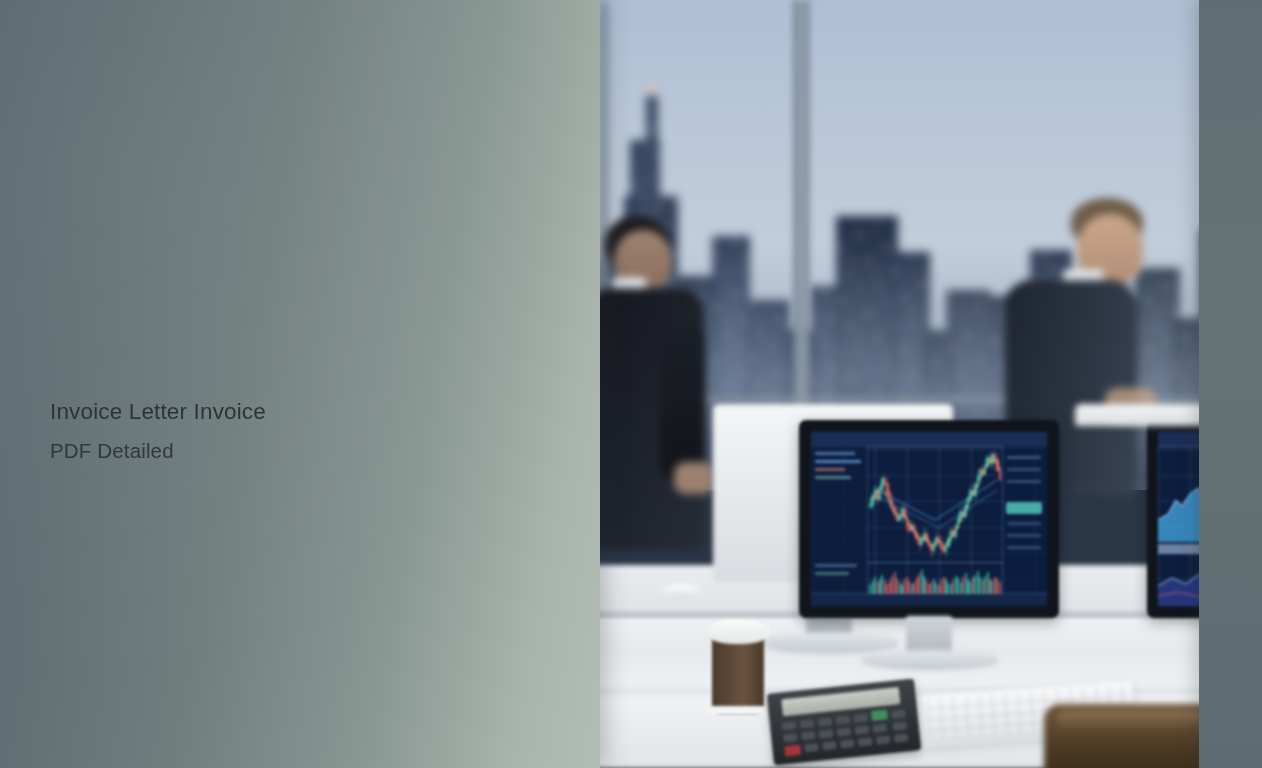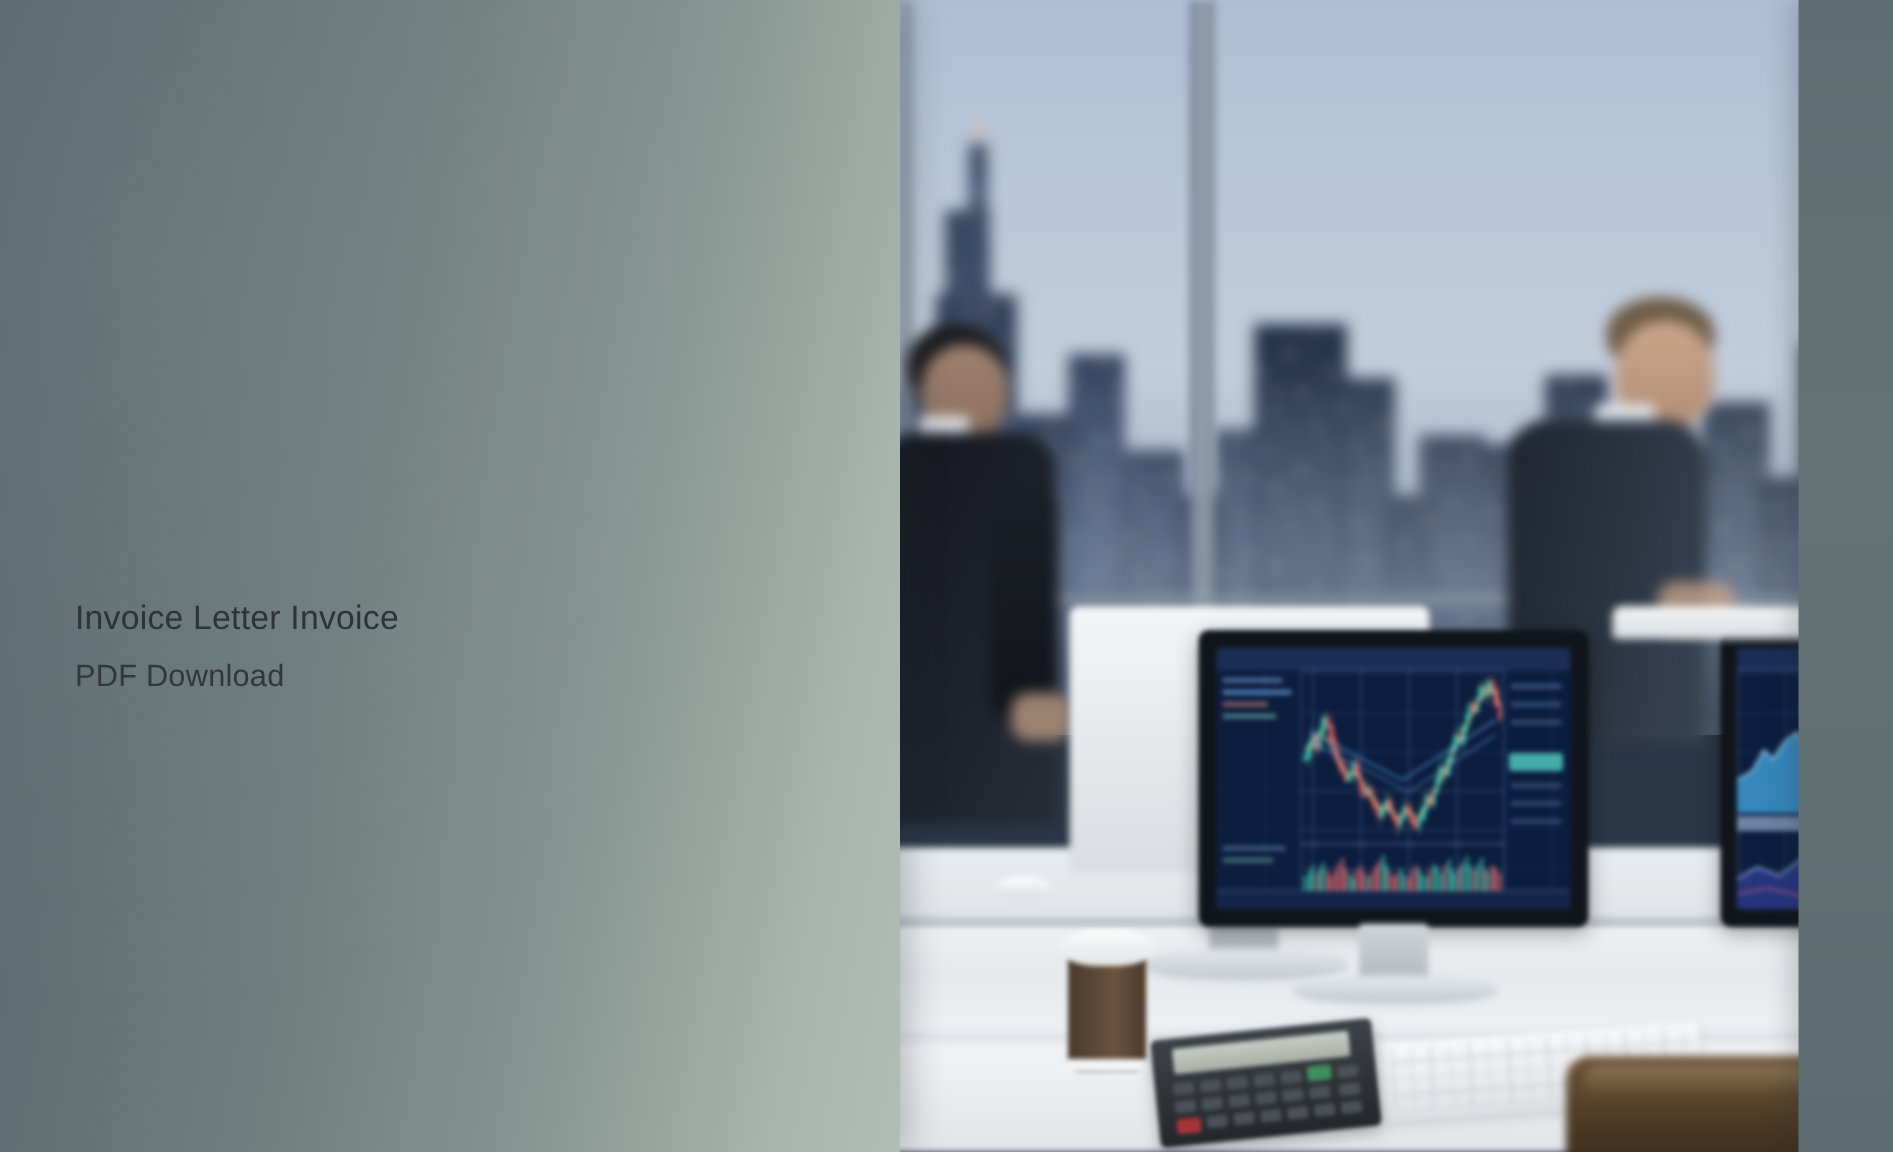--- a/index.html
+++ b/index.html
@@ -1498,19 +1498,19 @@
 
     <div class="chair" style="left:1044px;top:704px;width:180px;height:80px;">
       <div class="chairhl" style="left:12px;top:6px;width:150px;height:22px;"></div>
     </div>
 
   </div>
 
   <div id="panel">
     <div id="panel-text">
       <p id="doc-category">Invoice Letter Invoice</p>
-      <p id="doc-format">PDF Download</p>
+      <p id="doc-format">PDF Detailed</p>
     </div>
   </div>
 
   <div id="right-strip"></div>
 
 </div>
 
 </body></html>

